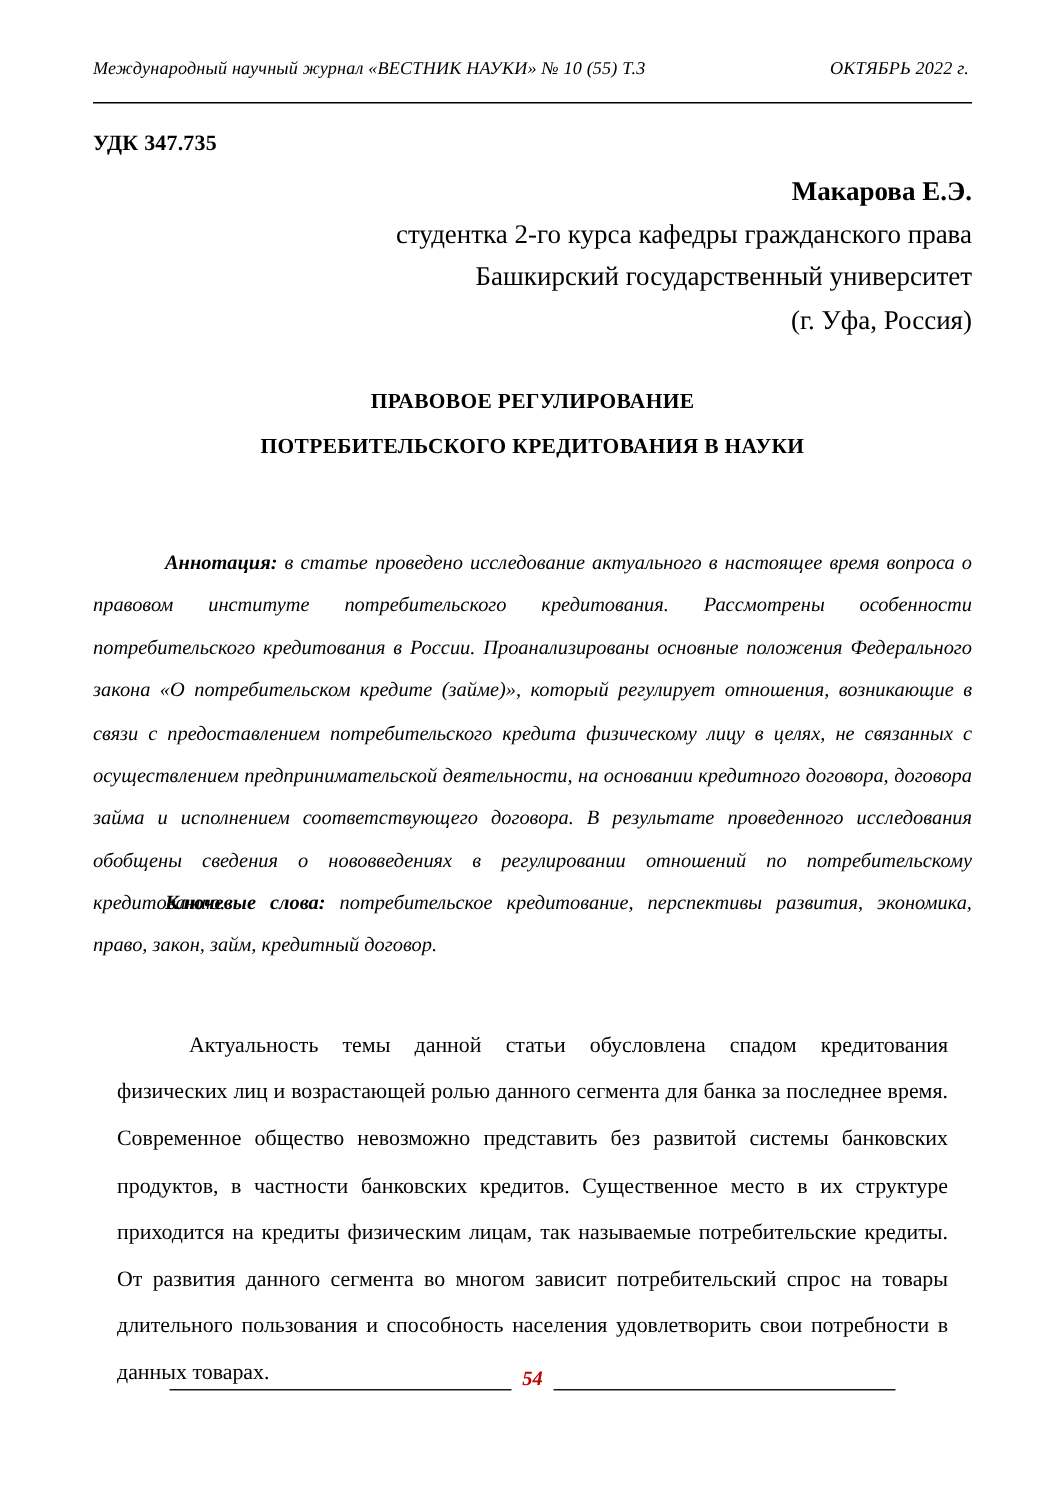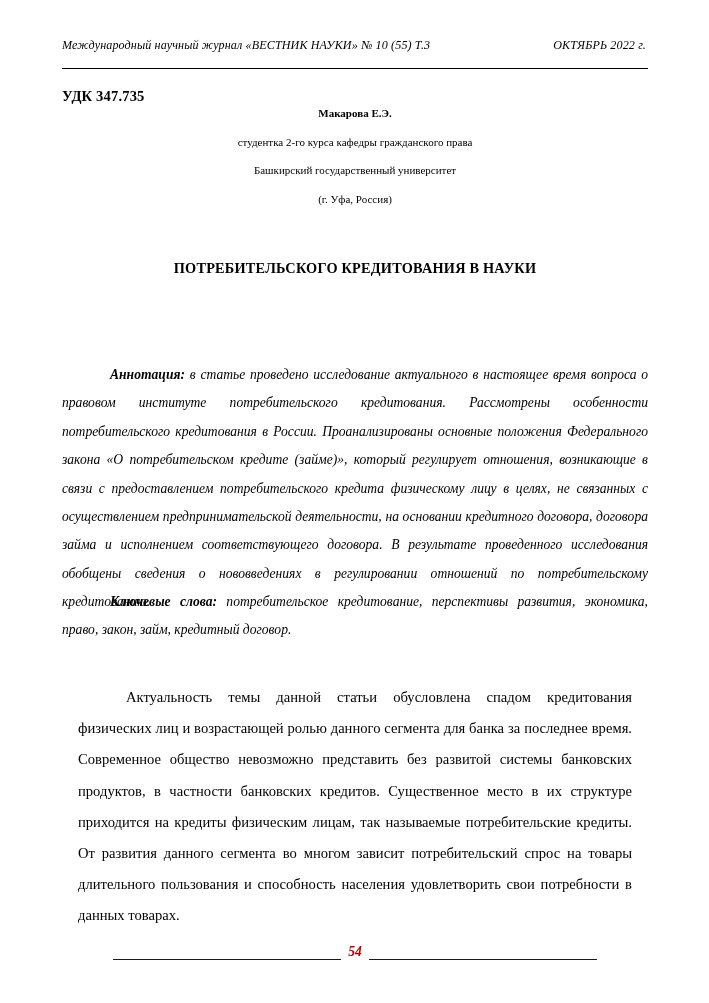--- a/index.html
+++ b/index.html
@@ -58,24 +58,24 @@
     top: 88px;
     font-weight: bold;
     font-size: 14.6px;
     letter-spacing: 0.01em;
   }
 
   
   .author-block {
     position: absolute;
     left: 62px;
-    top: 99px;
-    width: 586px;
-    text-align: center;
-    font-size: 11px;
+    top: 113px;
+    width: 586px;
+    text-align: right;
+    font-size: 18px;
     line-height: 28.6px;
   }
   .author-name { font-weight: bold; }
 
   
   .doc-title {
     position: absolute;
     left: 62px;
     top: 253px;
     width: 586px;
@@ -126,21 +126,21 @@
     line-height: 31.2px;
     text-align: justify;
     text-indent: 48px;
   }
   .body-text p { margin: 16px; }
 
   
   .footer {
     position: absolute;
     left: 113px;
-    top: 944px;
+    top: 911px;
     width: 484px;
     display: flex;
     align-items: center;
     justify-content: space-between;
   }
   .footer .f-rule {
     flex: 1 1 auto;
     height: 1px;
     background: #1a1a1a;
     position: relative;
@@ -169,20 +169,21 @@
   <div class="udc">УДК 347.735</div>
 
   <div class="author-block">
     <div class="author-name">Макарова Е.Э.</div>
     <div>студентка 2-го курса кафедры гражданского права</div>
     <div>Башкирский государственный университет</div>
     <div>(г. Уфа, Россия)</div>
   </div>
 
   <div class="doc-title">
+    <div>ПРАВОВОЕ РЕГУЛИРОВАНИЕ</div>
     <div>ПОТРЕБИТЕЛЬСКОГО КРЕДИТОВАНИЯ В НАУКИ</div>
   </div>
 
   <div class="abstract">
     <span class="lead">Аннотация:</span><span> в статье проведено исследование актуального в настоящее время вопроса о правовом институте потребительского кредитования. Рассмотрены особенности потребительского кредитования в России. Проанализированы основные положения Федерального закона «О потребительском кредите (займе)», который регулирует отношения, возникающие в связи с предоставлением потребительского кредита физическому лицу в целях, не связанных с осуществлением предпринимательской деятельности, на основании кредитного договора, договора займа и исполнением соответствующего договора. В результате проведенного исследования обобщены сведения о нововведениях в регулировании отношений по потребительскому кредитованию.</span>
   </div>
 
   <div class="keywords">
     <span class="lead">Ключевые слова:</span><span> потребительское кредитование, перспективы развития, экономика, право, закон, займ, кредитный договор.</span>
   </div>

